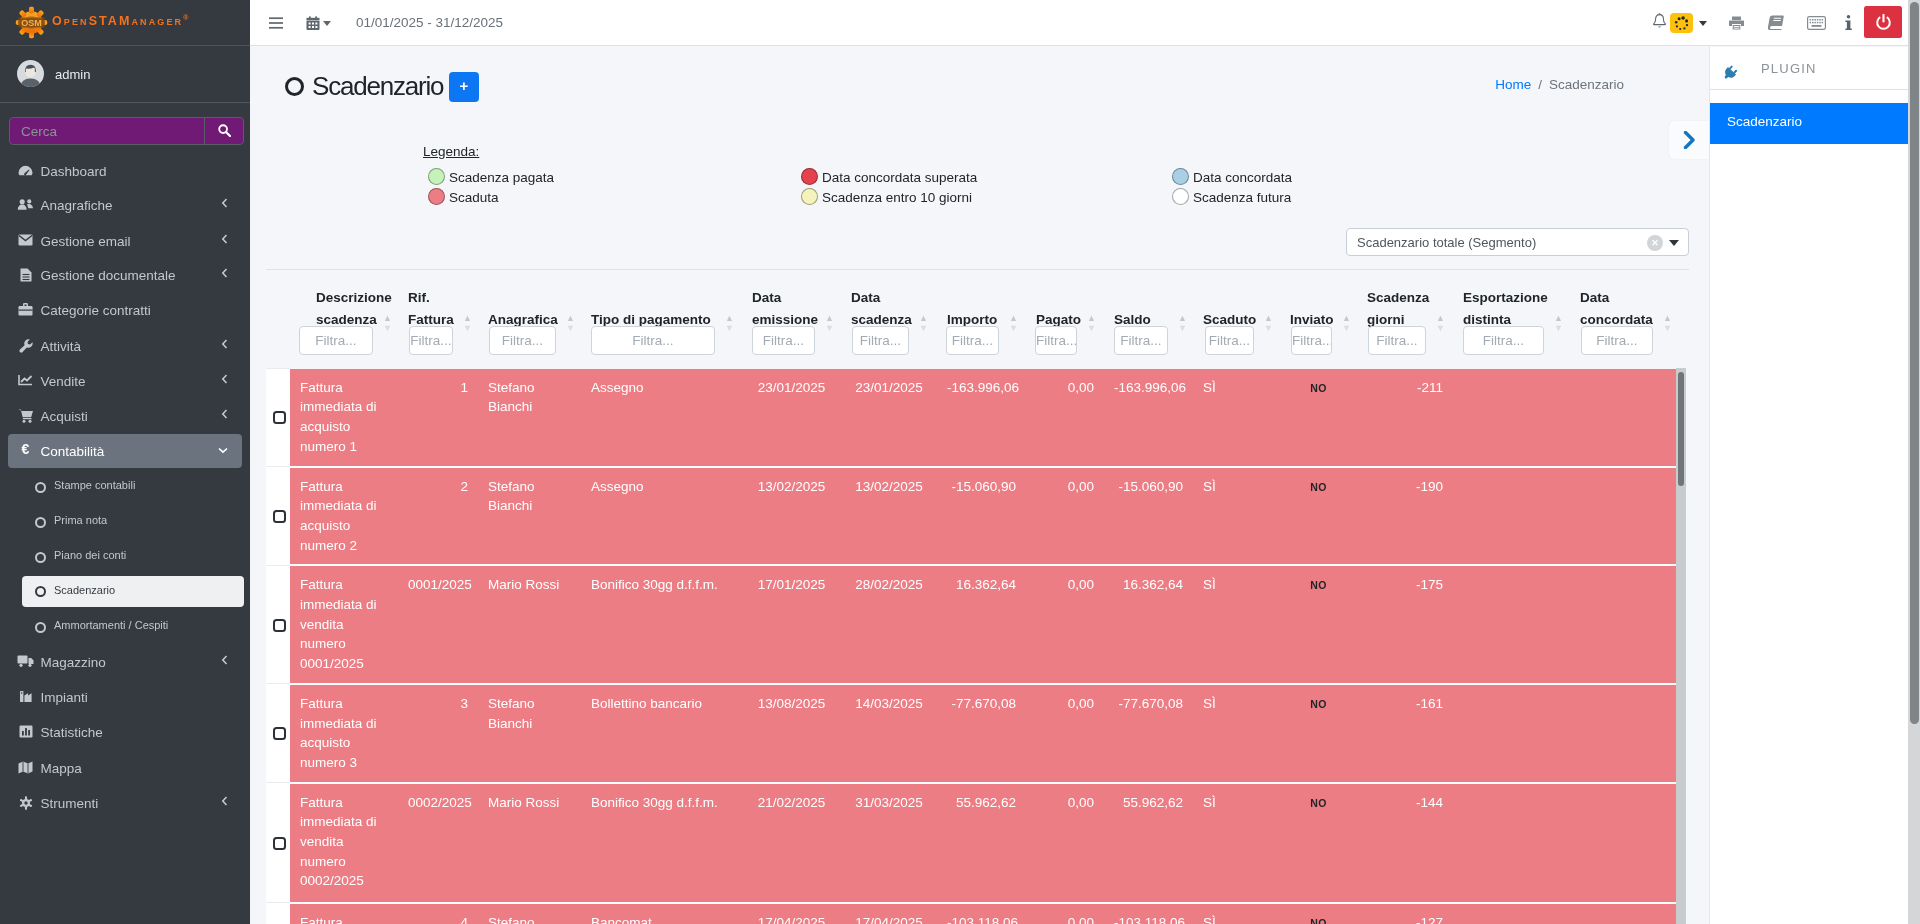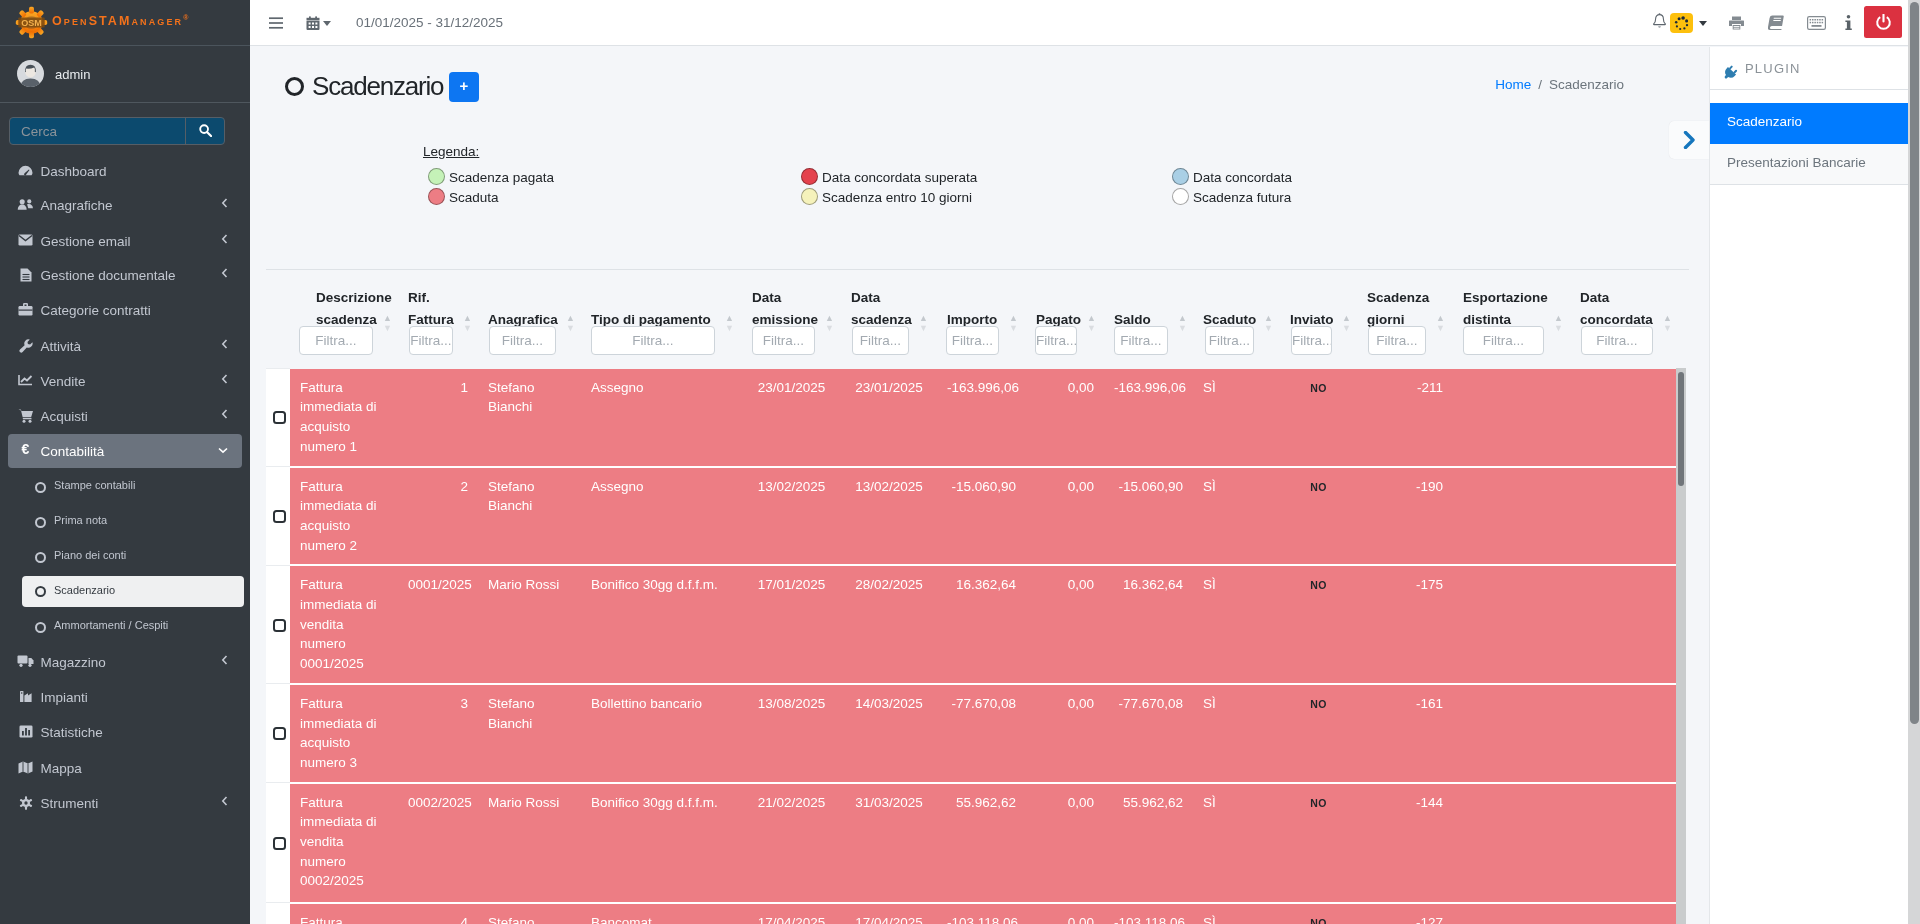--- a/index.html
+++ b/index.html
@@ -8,21 +8,21 @@
 body { font-family:"Liberation Sans",sans-serif; background:#f4f6f9; position:relative; color:#212529; }
 
 
 #sidebar { position:absolute; left:0; top:0; width:250px; height:924px; background:#343a40; z-index:5; }
 #brand { height:46px; border-bottom:1px solid #4b545c; position:relative; }
 #brandtext { position:absolute; left:52px; top:14px; font-size:12.5px; font-weight:bold; font-variant:small-caps; letter-spacing:2.1px; color:#f4721b; white-space:nowrap; }
 #brandtext sup { font-size:7px; letter-spacing:0; }
 #userpanel { position:absolute; left:0; top:46px; width:250px; height:57px; border-bottom:1px solid #4f575e; }
 #avatar { position:absolute; left:17px; top:60px; }
 #uname { position:absolute; left:55px; top:67px; font-size:13px; color:#e8ecef; }
-#sidesearch { position:absolute; left:9px; top:117px; width:216px; height:28px; background:#0c4a6e; border:1px solid #565e66; border-radius:4px; }
+#sidesearch { position:absolute; left:9px; top:117px; width:235px; height:28px; background:#701a75; border:1px solid #565e66; border-radius:4px; }
 #sidesearch .ph { position:absolute; left:11px; top:6px; font-size:13.5px; color:#8b939a; }
 #sidesearch .btn { position:absolute; right:0; top:0; width:39px; height:26px; border-left:1px solid #565e66; }
 #menu { position:absolute; left:0; top:153px; width:250px; }
 .mitem { position:absolute; left:8px; width:234px; height:34px; border-radius:4px; color:#c2c7d0; font-size:13.5px; }
 .mitem .ic { position:absolute; left:8px; top:10px; width:19px; height:14px; text-align:center; }
 .mitem .tx { position:absolute; left:32.5px; top:9.5px; white-space:nowrap; }
 .mitem .ch { position:absolute; right:14px; top:10px; font-size:11px; color:#c2c7d0; }
 .mitem.open { background:#6b737e; color:#fff; }
 .sub { position:absolute; left:8px; width:234px; height:34px; border-radius:4px; color:#c2c7d0; font-size:11px; }
 .sub .circ { position:absolute; left:27px; top:11.5px; width:11px; height:11px; border:2px solid #c2c7d0; border-radius:50%; }
@@ -71,21 +71,21 @@
 td.ctr { text-align:center; }
 .no { font-size:10.5px; font-weight:bold; color:#212529; letter-spacing:0.3px; }
 
 
 #tsb { position:absolute; left:1676px; top:368px; width:10px; height:556px; background:#c9cccd; }
 #tsbthumb { position:absolute; left:2px; top:4px; width:6px; height:114px; background:#70757a; border-radius:3px; }
 
 
 #rpanel { position:absolute; left:1709px; top:47px; width:199px; height:877px; background:#fff; border-left:1px solid #e4e7ea; z-index:3; }
 #rphead { position:absolute; left:0; top:0; width:199px; height:43px; border-bottom:1px solid #dee2e6; }
-#rphead .tx { position:absolute; left:35px; top:14px; font-size:13px; color:#8b9298; letter-spacing:1.2px; }
+#rphead .tx { position:absolute; left:51px; top:14px; font-size:13px; color:#8b9298; letter-spacing:1.2px; }
 .rpitem { position:absolute; left:0; width:199px; height:41px; font-size:13.5px; }
 .rpitem .tx { position:absolute; left:17px; top:11px; }
 #rp1 { top:56px; background:#007bff; color:#fff; }
 #rp2 { top:97px; background:#f8f9fa; color:#6c757d; border-bottom:1px solid #dee2e6; }
 #toggler { position:absolute; left:1669px; top:121px; width:40px; height:38px; background:#fafbfc; border-radius:5px 0 0 5px; box-shadow:0 0 1px rgba(0,0,0,0.12); z-index:2; }
 
 
 #pgsb { position:absolute; left:1908px; top:0; width:12px; height:924px; background:#d5d6d7; z-index:10; }
 #pgsbthumb { position:absolute; left:1.5px; top:2px; width:9px; height:722px; background:#7f8488; border-radius:4.5px; }
 </style>
@@ -104,20 +104,25 @@
   <div class="ltext" style="left:449px;top:190px;">Scaduta</div>
   <div class="ldot" style="left:801px;top:168px;background:#e4424d;"></div>
   <div class="ltext" style="left:822px;top:170px;">Data concordata superata</div>
   <div class="ldot" style="left:801px;top:188px;background:#f5f2bb;"></div>
   <div class="ltext" style="left:822px;top:190px;">Scadenza entro 10 giorni</div>
   <div class="ldot" style="left:1172px;top:168px;background:#a9cfe5;"></div>
   <div class="ltext" style="left:1193px;top:170px;">Data concordata</div>
   <div class="ldot" style="left:1172px;top:188px;background:#ffffff;"></div>
   <div class="ltext" style="left:1193px;top:190px;">Scadenza futura</div>
 
+  <div id="seg">
+      <span class="tx">Scadenzario totale (Segmento)</span>
+      <span class="clr">✕</span>
+      <span class="car"></span>
+    </div>
   <div id="tabletopline"></div>
 
   <div class="thl" style="left:300px;top:287px;width:80px;margin-left:16px;">Descrizione scadenza</div>
   <div class="thl" style="left:408px;top:287px;width:60px;">Rif. Fattura</div>
   <div class="thl" style="left:488px;top:308.5px;">Anagrafica</div>
   <div class="thl" style="left:591px;top:308.5px;">Tipo di pagamento</div>
   <div class="thl" style="left:752px;top:287px;width:70px;">Data emissione</div>
   <div class="thl" style="left:851px;top:287px;width:70px;">Data scadenza</div>
   <div class="thl" style="left:947px;top:308.5px;">Importo</div>
   <div class="thl" style="left:1036px;top:308.5px;">Pagato</div>
@@ -645,23 +650,20 @@
           <rect x="7.8" y="3.4" width="2.1" height="4.6" rx="1"></rect>
           <rect x="14.1" y="3.4" width="2.1" height="4.6" rx="1"></rect>
           <path d="M6.2 7.4h11.6v2a5.8 5.8 0 0 1-4.3 5.6v1.5a1.5 1.5 0 0 1-3 0V15a5.8 5.8 0 0 1-4.3-5.6z"></path>
         </g>
       </svg>
     <span class="tx">PLUGIN</span>
   </div>
   <div class="rpitem" id="rp1">
       <span class="tx">Scadenzario</span>
     </div>
-  <div class="rpitem" id="rp2">
-      <span class="tx">Presentazioni Bancarie</span>
-    </div>
 </div>
 <div id="toggler">
   <svg width="12" height="18" viewBox="0 0 12 18" style="position:absolute;left:14px;top:10px;">
       <path d="M2.5 1.5 L10 9 L2.5 16.5" fill="none" stroke="#1676bd" stroke-width="3.4" stroke-linecap="round" stroke-linejoin="round"></path>
     </svg>
 </div>
 <div id="pgsb">
     <div id="pgsbthumb"></div>
   </div>
 

